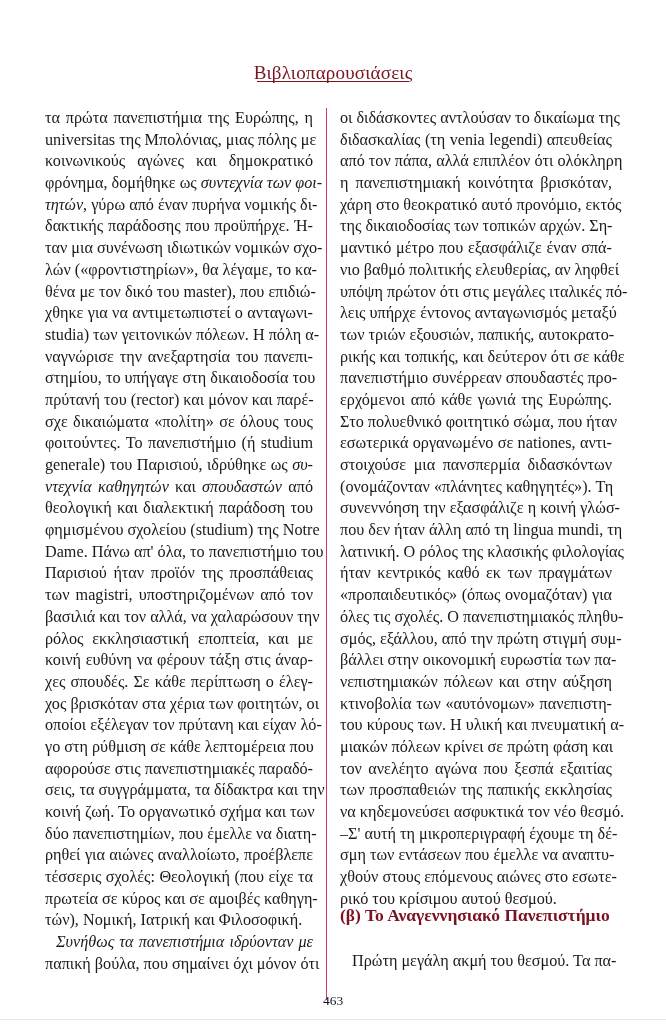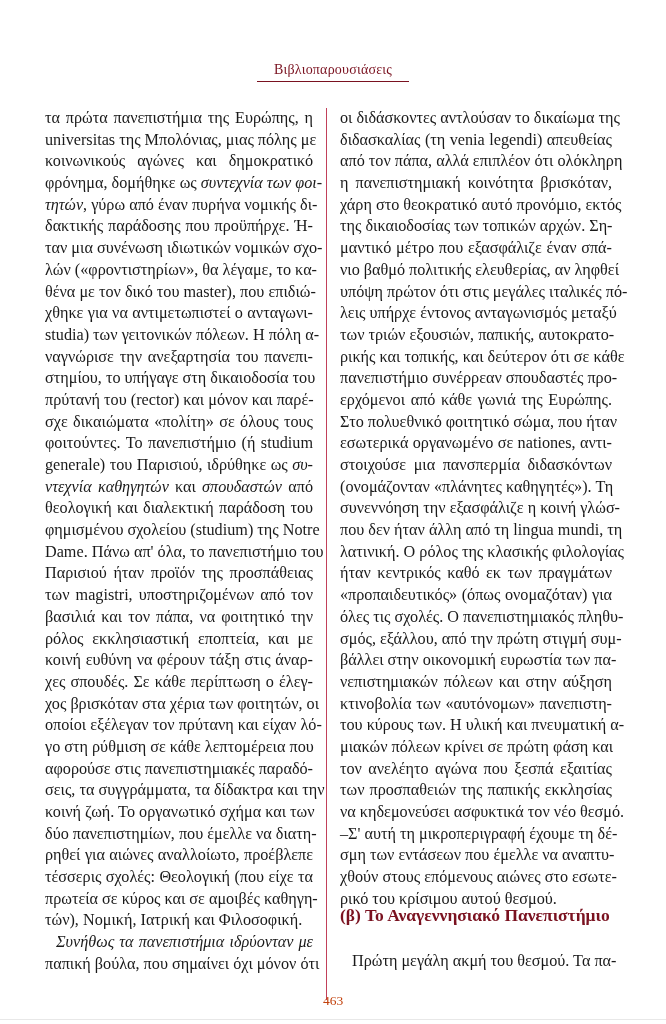--- a/index.html
+++ b/index.html
@@ -1,35 +1,35 @@
 <!DOCTYPE html>
 <html><head>
 <meta charset="utf-8">
 <style>
   html, body { margin: 0; padding: 0; background: #ffffff; }
   body { width: 666px; height: 1024px; position: relative; overflow: hidden;
          font-family: "Liberation Serif", "DejaVu Serif", serif; color: #1a1a1a; }
   .header { position: absolute; top: 0; left: 0; width: 666px; text-align: center; }
   .header-title { position: absolute; top: 62px; left: 0; width: 666px; text-align: center;
-                  font-size: 14px; color: #7a1220; letter-spacing: 0.2px; }
+                  font-size: 19px; color: #7a1220; letter-spacing: 0.2px; }
   .header-rule { position: absolute; top: 81px; left: 257px; width: 152px; height: 1px; background: #7a1220; }
   .col { position: absolute; top: 108px; }
   .col-left { left: 45px; width: 268px; }
   .col-right { left: 340px; width: 272px; }
   .divider { position: absolute; left: 326px; top: 108px; width: 1px; height: 892px; background: #c2405a; }
   .line { display: block; height: 21.7px; line-height: 21.7px; font-size: 16.2px;
           text-align: justify; text-align-last: justify; white-space: nowrap; overflow: visible; }
   .line.last { text-align-last: left; }
   .line.indent { padding-left: 11px; font-style: italic; }
   .line .it { font-style: italic; }
   .heading { position: absolute; left: 340px; top: 905px; width: 290px;
              font-size: 17.5px; font-weight: bold; color: #7a1220; white-space: nowrap; }
   .after-heading { position: absolute; left: 352px; top: 951px; width: 268px; }
   .page-number { position: absolute; top: 993px; left: 0; width: 666px; text-align: center;
-                 font-size: 13.5px; color: #c2410c; }
+                 font-size: 13.5px; color: #0f172a; }
   .bottom-rule { position: absolute; bottom: 4px; left: 0; width: 666px; height: 1px; background: #e8e8e8; }
 </style>
 </head>
 <body>
 
 <div class="header">
   <div class="header-title">Βιβλιοπαρουσιάσεις</div>
   <div class="header-rule"></div>
 </div>
 
@@ -50,21 +50,21 @@
     <div class="line">πρύτανή του (rector) και μόνον και παρέ-</div>
     <div class="line">σχε δικαιώματα «πολίτη» σε όλους τους</div>
     <div class="line">φοιτούντες. Το πανεπιστήμιο (ή studium</div>
     <div class="line"><span>generale) του Παρισιού, ιδρύθηκε ως </span><span class="it">συ-</span></div>
     <div class="line"><span class="it">ντεχνία καθηγητών</span><span> και </span><span class="it">σπουδαστών</span><span> από</span></div>
     <div class="line">θεολογική και διαλεκτική παράδοση του</div>
     <div class="line">φημισμένου σχολείου (studium) της Notre</div>
     <div class="line">Dame. Πάνω απ' όλα, το πανεπιστήμιο του</div>
     <div class="line">Παρισιού ήταν προϊόν της προσπάθειας</div>
     <div class="line">των magistri, υποστηριζομένων από τον</div>
-    <div class="line">βασιλιά και τον πάπα, να φοιτητικό την</div>
+    <div class="line">βασιλιά και τον αλλά, να χαλαρώσουν την</div>
     <div class="line">ρόλος εκκλησιαστική εποπτεία, και με</div>
     <div class="line">κοινή ευθύνη να φέρουν τάξη στις άναρ-</div>
     <div class="line">χες σπουδές. Σε κάθε περίπτωση ο έλεγ-</div>
     <div class="line">χος βρισκόταν στα χέρια των φοιτητών, οι</div>
     <div class="line">οποίοι εξέλεγαν τον πρύτανη και είχαν λό-</div>
     <div class="line">γο στη ρύθμιση σε κάθε λεπτομέρεια που</div>
     <div class="line">αφορούσε στις πανεπιστημιακές παραδό-</div>
     <div class="line">σεις, τα συγγράμματα, τα δίδακτρα και την</div>
     <div class="line">κοινή ζωή. Το οργανωτικό σχήμα και των</div>
     <div class="line">δύο πανεπιστημίων, που έμελλε να διατη-</div>

